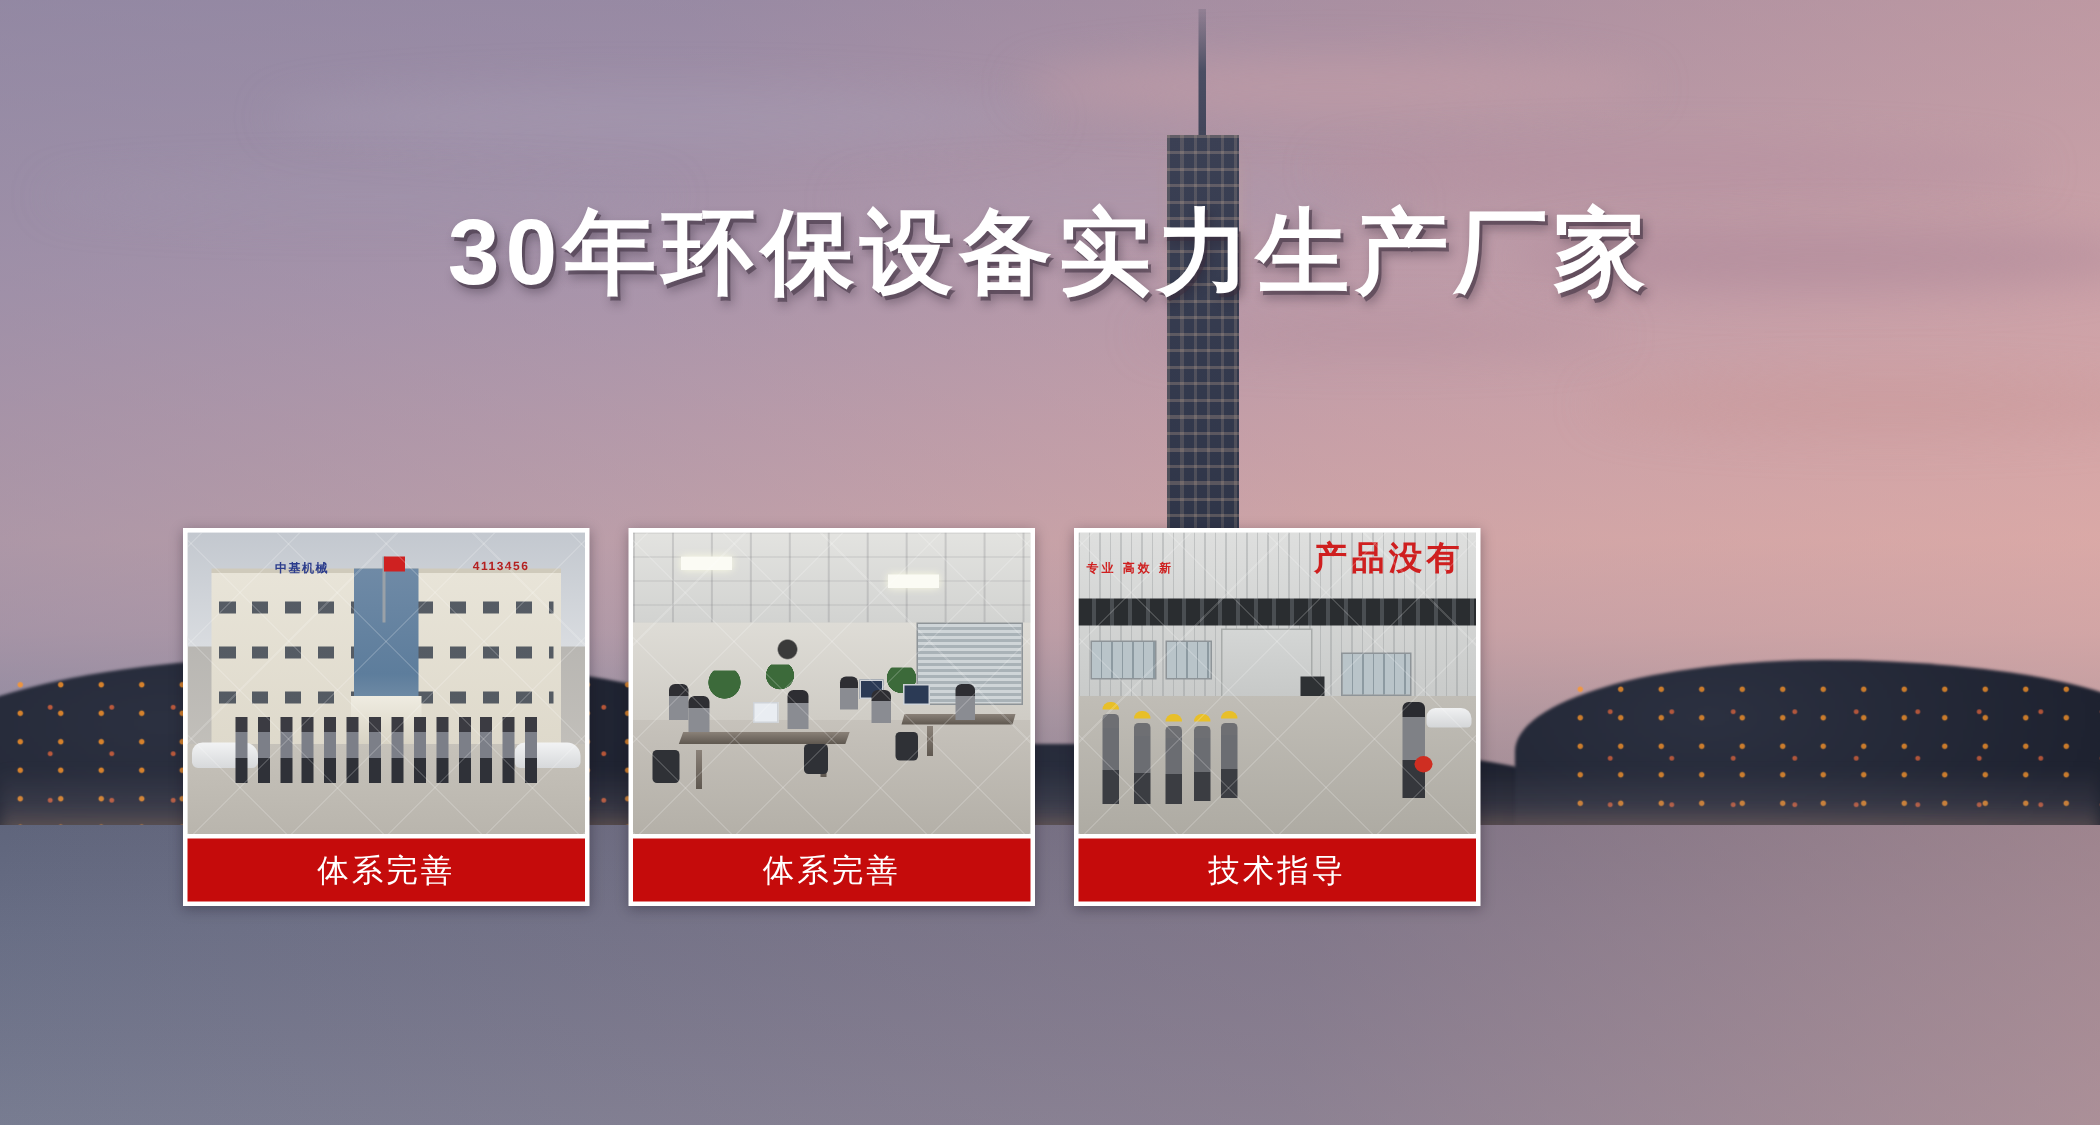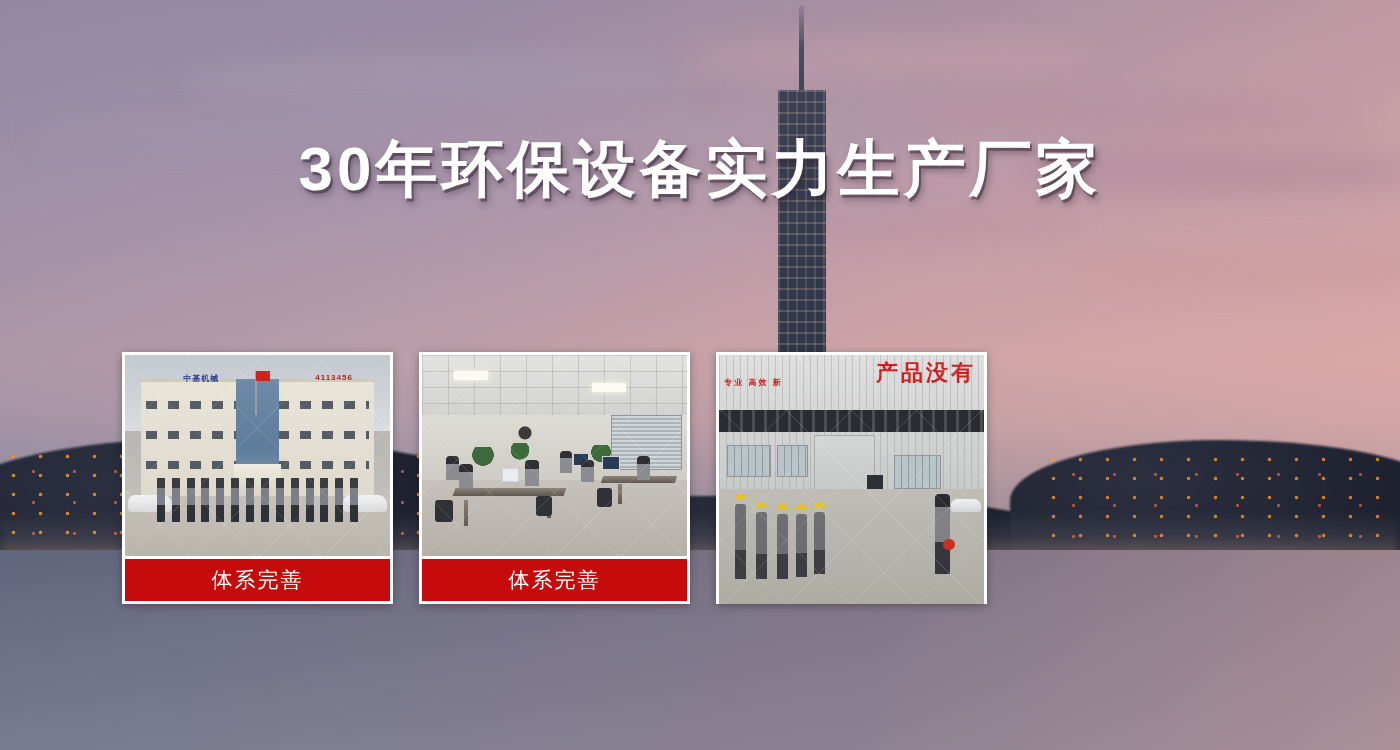--- a/index.html
+++ b/index.html
@@ -512,16 +512,17 @@
           <div class="p4-hat" style="left:22%; top:60%;"></div>
           <div class="p4-worker" style="left:22%; top:64%; height:26%;"></div>
           <div class="p4-hat" style="left:29%; top:60%;"></div>
           <div class="p4-worker" style="left:29%; top:64%; height:25%;"></div>
           <div class="p4-hat" style="left:36%; top:59%;"></div>
           <div class="p4-worker" style="left:36%; top:63%; height:25%;"></div>
           <div class="p4-boss" style="right:13%; top:56%; height:32%;"></div>
           <div class="p4-redhat" style="right:11%; top:74%;"></div>
         </div>
       </div>
+      <div class="card-label">技术指导</div>
     </div>
 
   </div>
 </div>
 
 </body></html>

